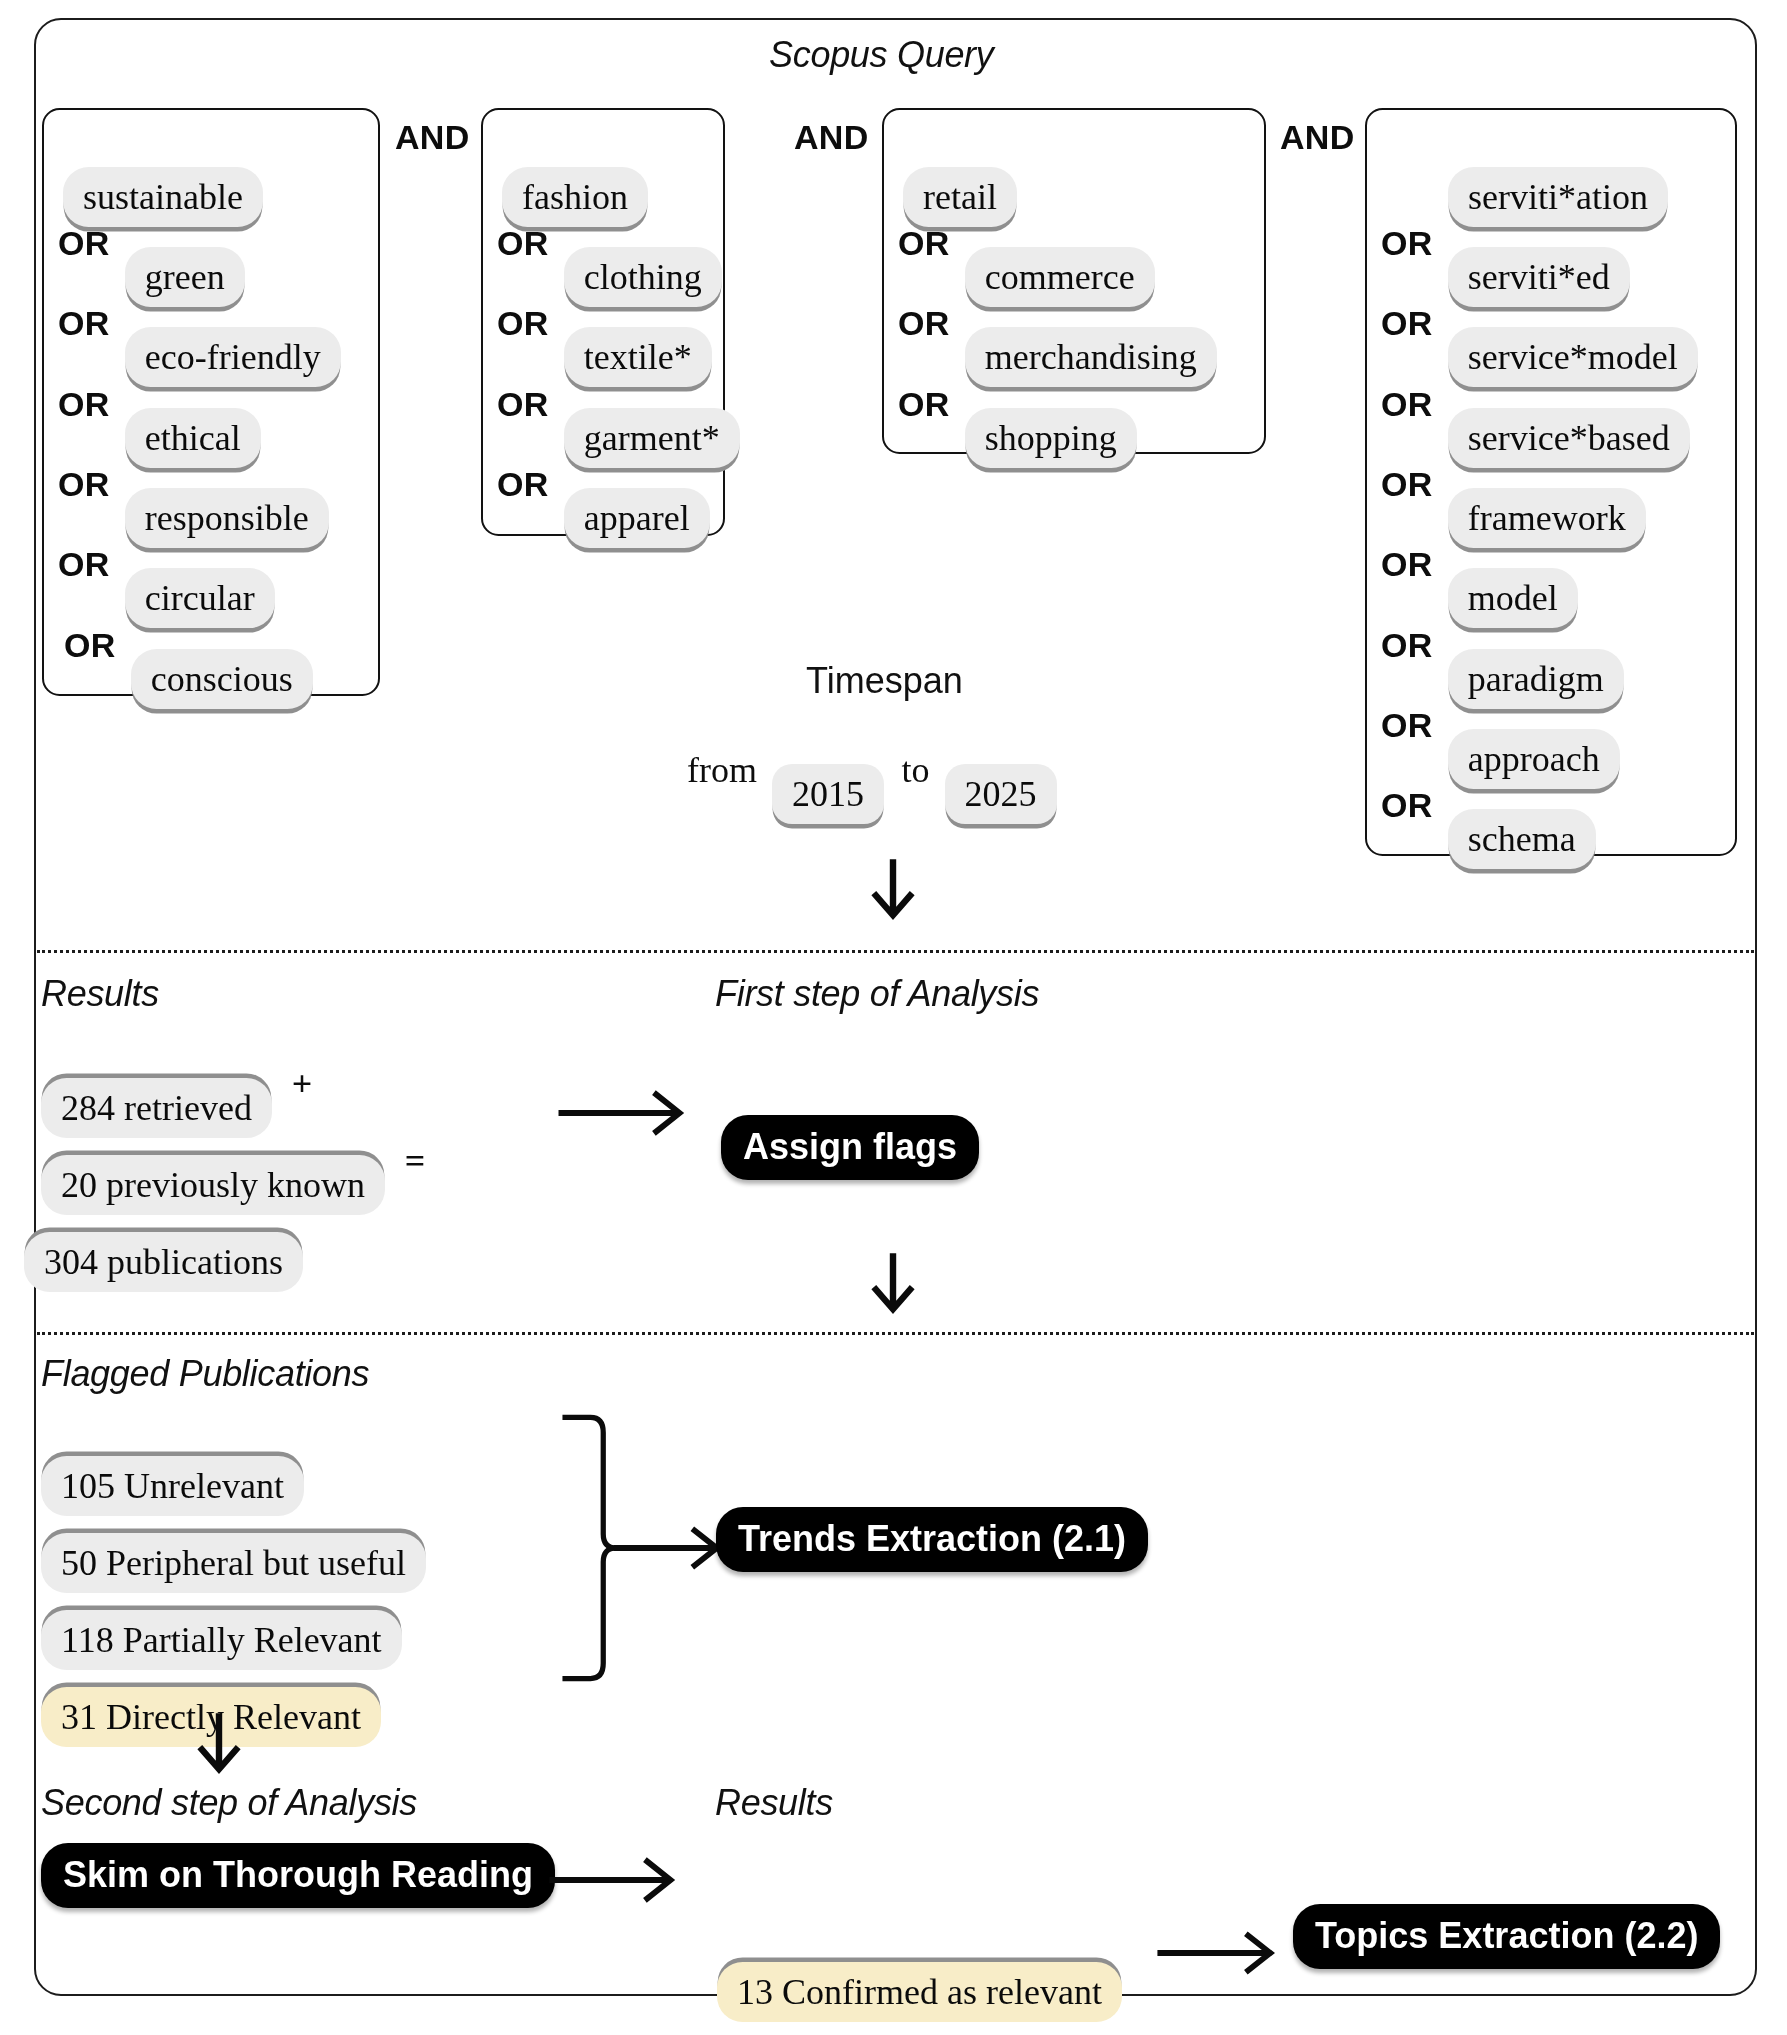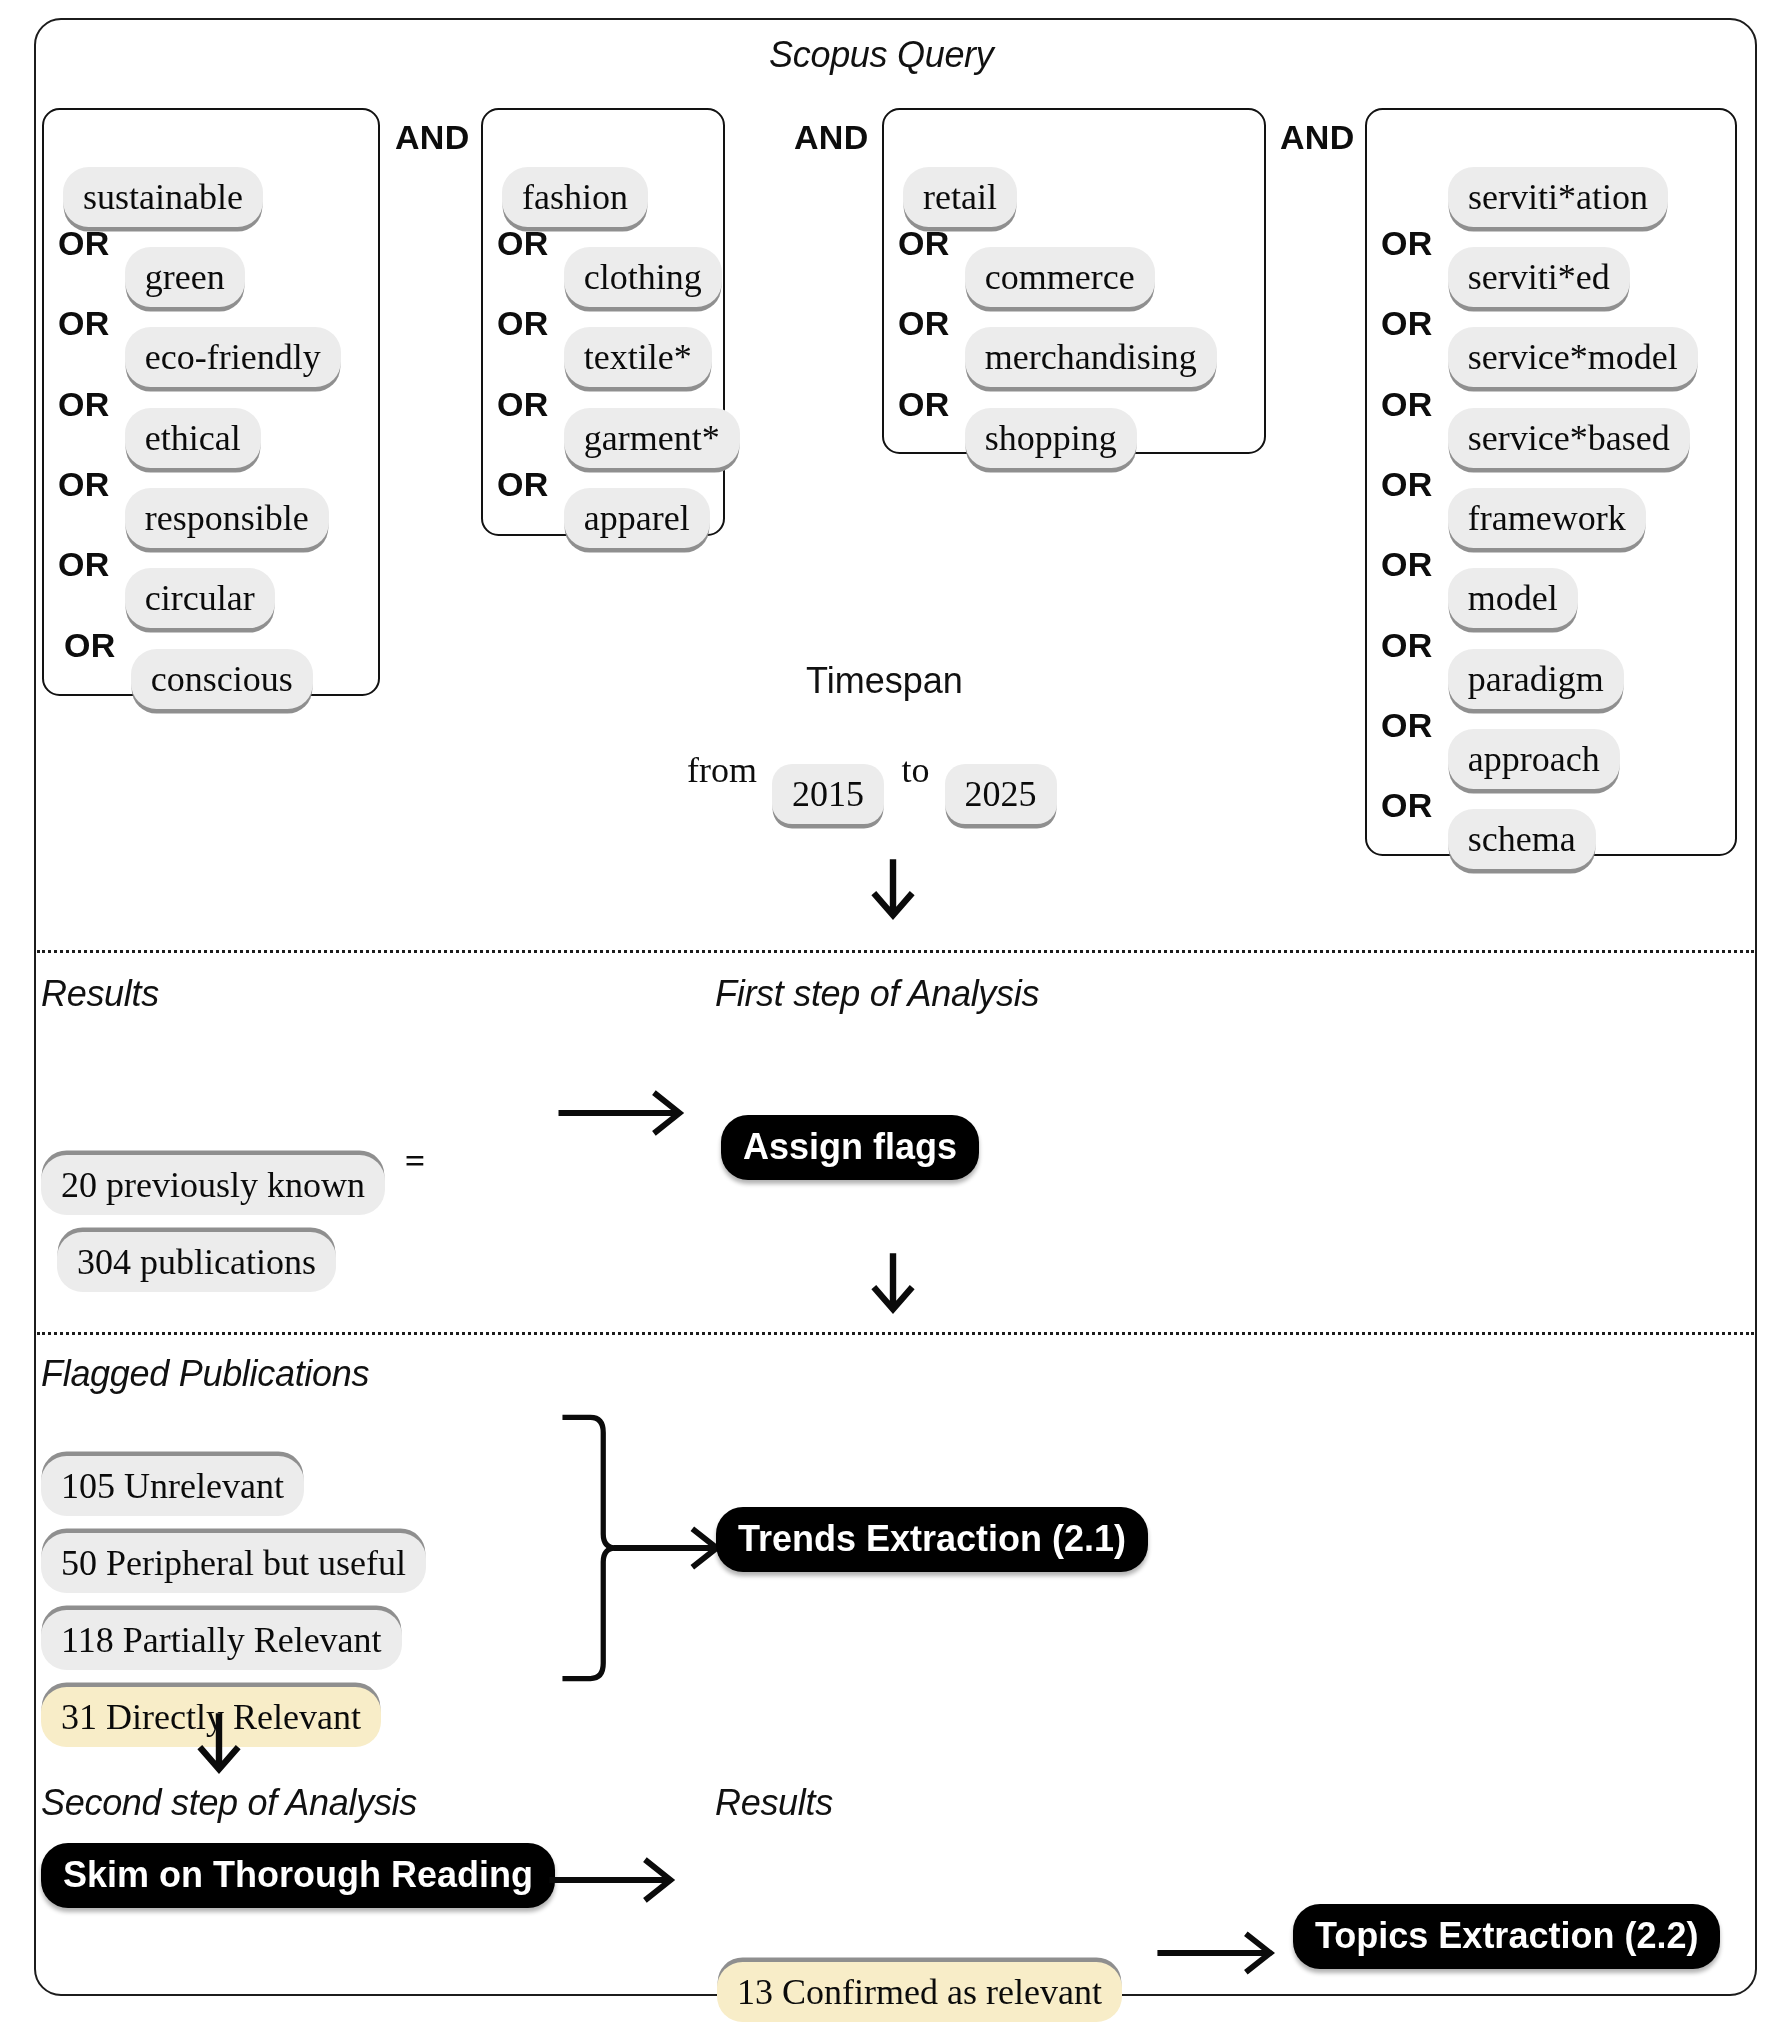--- a/index.html
+++ b/index.html
@@ -262,27 +262,31 @@
   </div>
 
   <svg class="svgbox" style="left:861px; top:857px;" width="64" height="67" viewBox="0 0 110 115">
     <path d="M55 4 L55 92 M22 62 L55 100 L88 62" fill="none" stroke="#0b0b0b" stroke-width="11" stroke-linecap="butt" stroke-linejoin="miter"></path>
   </svg>
 
   <div class="dotted" style="left:37px; top:950px; width:1717px;"></div>
 
   <div class="sectitle abs" style="left:41px; top:973px;">Results</div>
 
+  <div class="abs" style="left:41px; top:1030px; white-space:nowrap;">
+    <span class="pill shadow-top" style="vertical-align:middle;">284 retrieved</span>
+    <span class="plainop" style="margin-left:17.5px; vertical-align:middle; font-weight:700;">+</span>
+  </div>
 
   <div class="abs" style="left:41px; top:1107px; white-space:nowrap;">
     <span class="pill shadow-top" style="vertical-align:middle;">20 previously known</span>
     <span class="plainop" style="margin-left:17.5px; vertical-align:middle; font-weight:700;">=</span>
   </div>
 
-  <div class="abs" style="left:57px; top:1184px;">
+  <div class="abs" style="left:24px; top:1184px;">
     <span class="pill shadow-top">304 publications</span>
   </div>
 
   <svg class="svgbox" style="left:556px; top:1081px;" width="140" height="64" viewBox="0 0 240 110">
     <path d="M4 55 L210 55 M168 20 L212 55 L168 90" fill="none" stroke="#0b0b0b" stroke-width="10" stroke-linecap="butt" stroke-linejoin="miter"></path>
   </svg>
 
   <div class="sectitle abs" style="left:715px; top:973px;">First step of Analysis</div>
 
 

